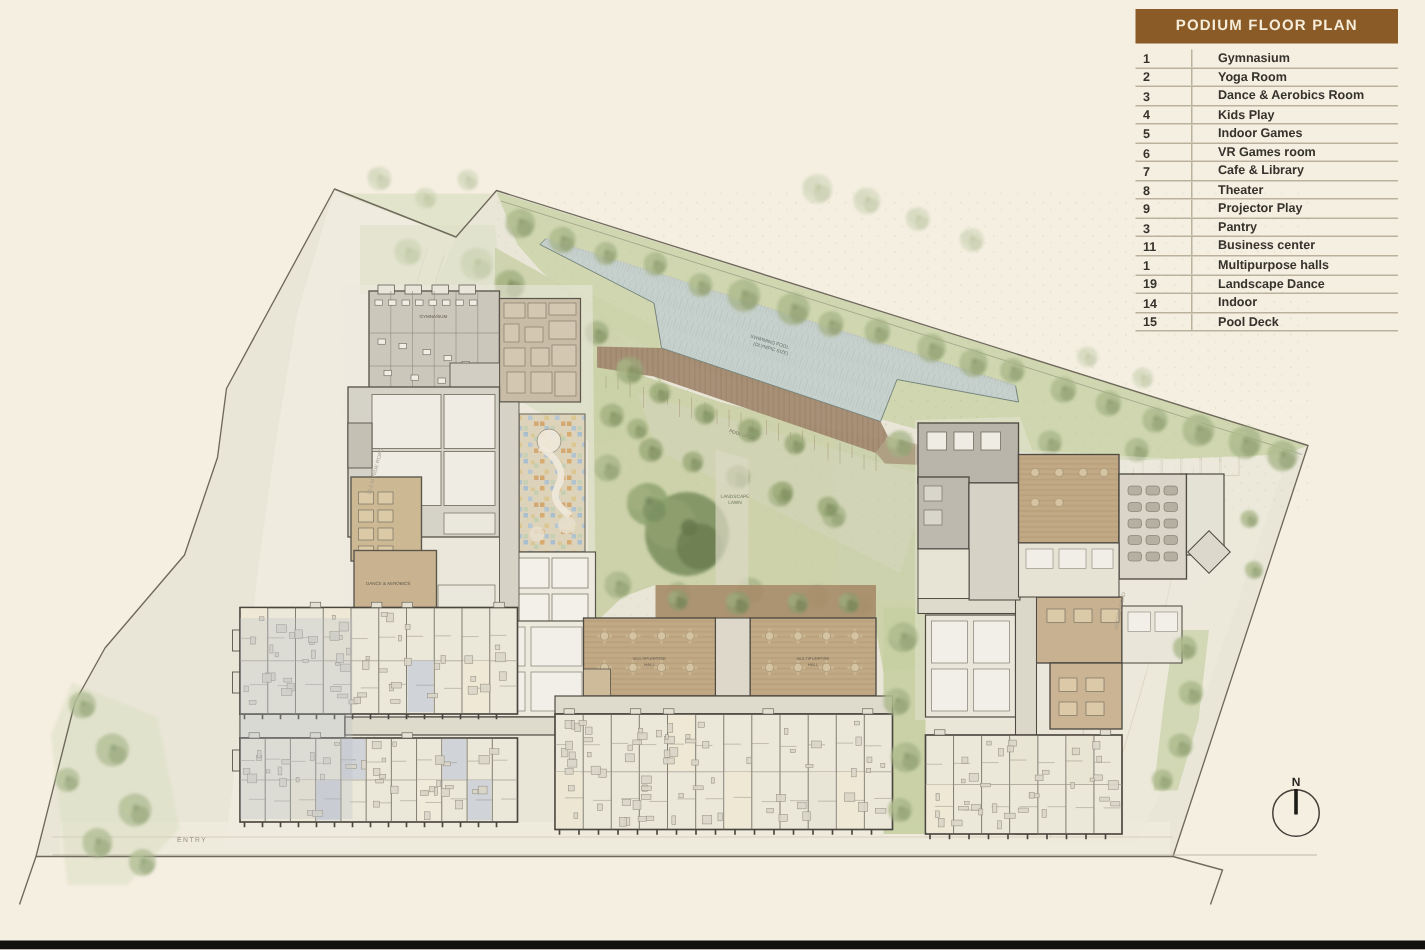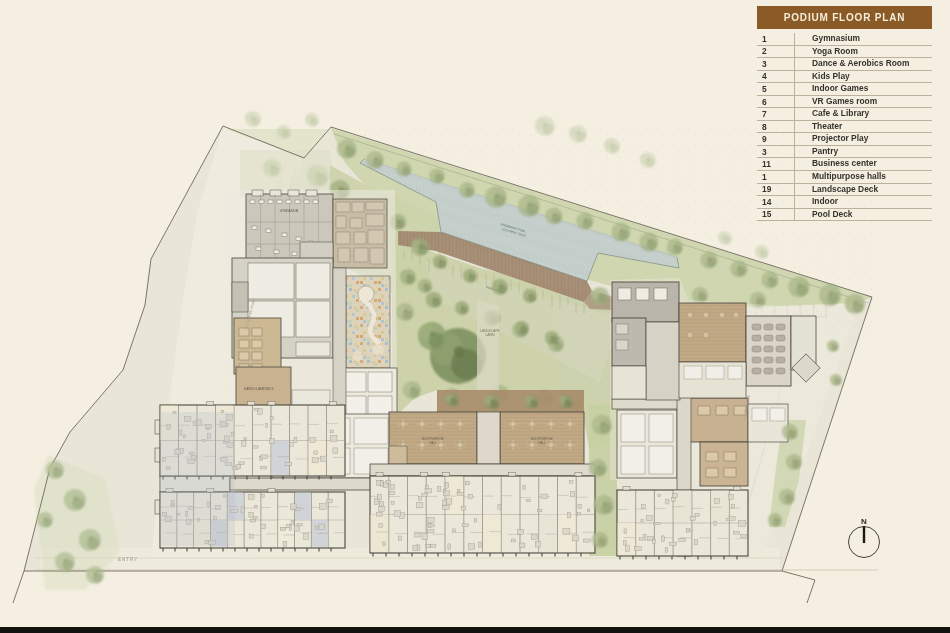--- a/index.html
+++ b/index.html
@@ -1429,21 +1429,21 @@
           <div class="ltxt">Business center</div>
         </div>
 
 <div class="lrow" style="height:12.55px">
           <div class="lnum">1</div>
           <div class="ltxt">Multipurpose halls</div>
         </div>
 
 <div class="lrow" style="height:12.55px">
           <div class="lnum">19</div>
-          <div class="ltxt">Landscape Deck</div>
+          <div class="ltxt">Landscape Dance</div>
         </div>
 
 <div class="lrow" style="height:12.55px">
           <div class="lnum">14</div>
           <div class="ltxt">Indoor</div>
         </div>
 
 <div class="lrow" style="height:12.55px">
           <div class="lnum">15</div>
           <div class="ltxt">Pool Deck</div>

